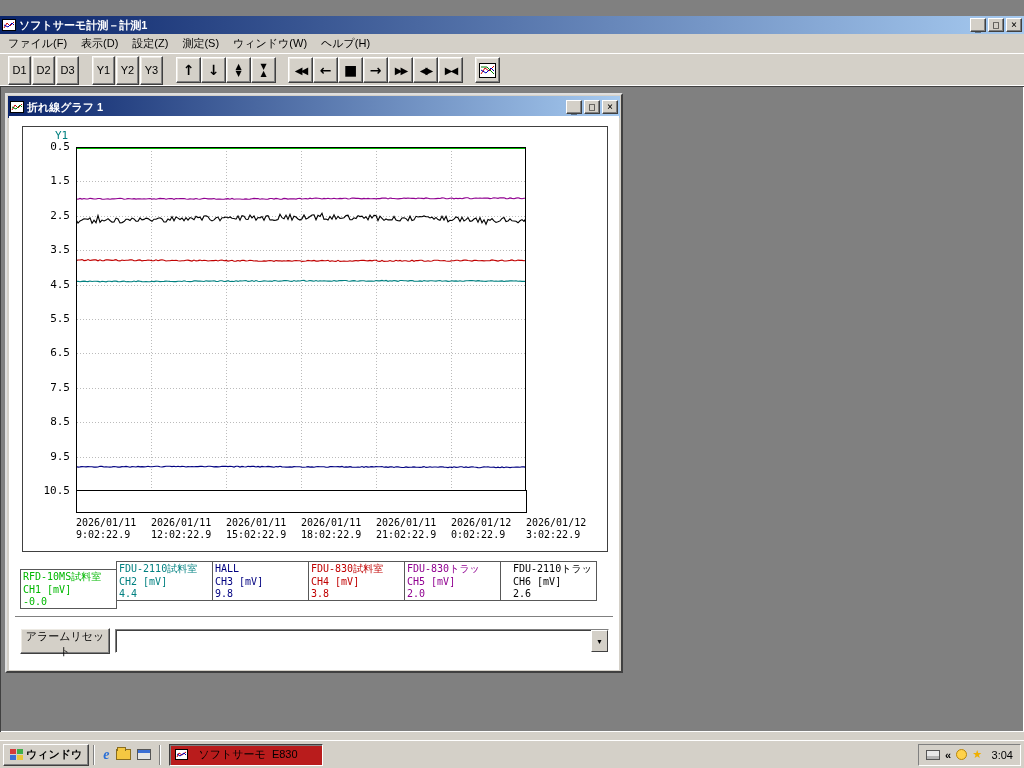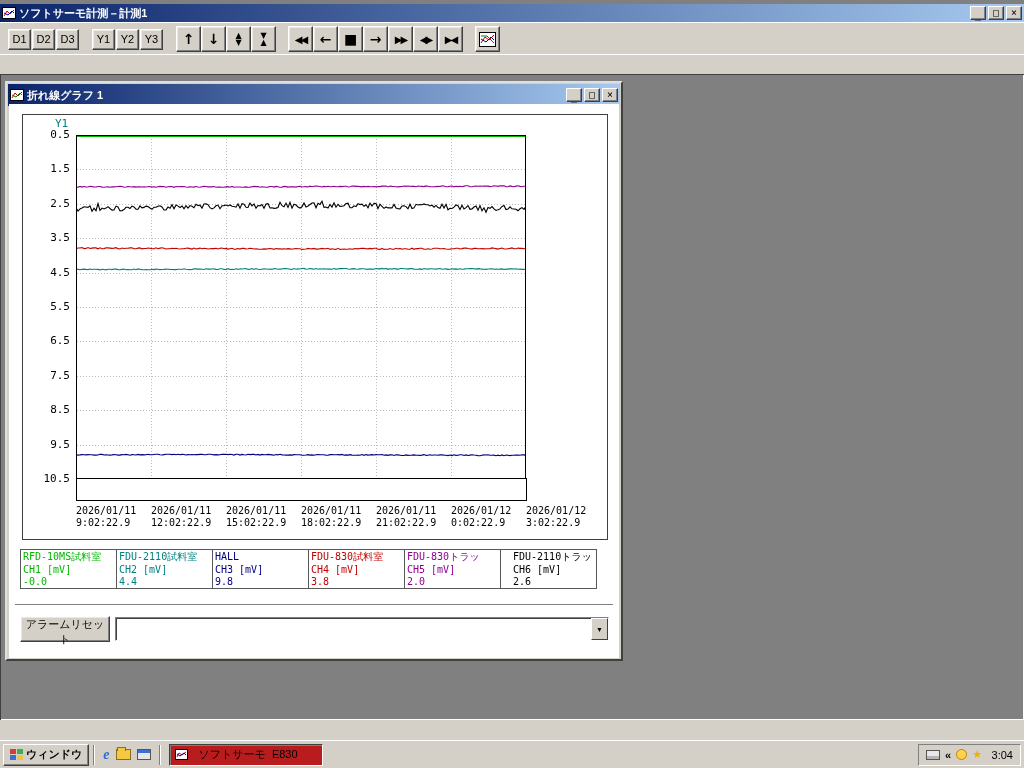--- a/index.html
+++ b/index.html
@@ -1,34 +1,34 @@
 <!DOCTYPE html>
 <html><head>
 <meta charset="utf-8">
 <style>
   *{margin:0;padding:0;box-sizing:border-box}
   html,body{width:1024px;height:768px;overflow:hidden}
   body{font-family:"Liberation Sans",sans-serif;background:#808080;position:relative}
   #screen{position:absolute;left:0;top:0;width:1024px;height:768px}
 
   
-  #appwin{position:absolute;left:0;top:4px;width:1024px;height:740px;background:#d4d0c8}
+  #appwin{position:absolute;left:0;top:16px;width:1024px;height:740px;background:#d4d0c8}
   .titlebar{height:18px;background:linear-gradient(90deg,#0a246a,#a6caf0);display:flex;align-items:center;padding:0 2px}
   .title-text{font-size:11px;font-weight:bold;color:#fff;margin-left:3px;flex:1;white-space:pre;overflow:hidden}
   .winbtn{width:16px;height:14px;background:#d4d0c8;border:1px solid;border-color:#fff #404040 #404040 #fff;box-shadow:inset -1px -1px 0 #808080;color:#000;font-size:10px;line-height:10px;display:flex;align-items:center;justify-content:center;margin-left:2px;font-family:"DejaVu Sans Mono",monospace;cursor:default}
   .winbtn.min span{transform:translateY(2px)}
   .mini-graph{display:inline-block;line-height:0}
 
   #menubar{height:19px;display:flex;align-items:center;font-size:11px;padding-left:1px}
   .menu-item{padding:3px 7px;white-space:pre}
 
   #toolbar{height:33px;display:flex;align-items:center;padding-left:8px;border-top:1px solid #fff;box-shadow:inset 0 -1px 0 #fff}
   .tb-group{display:flex;margin-right:12px}
   .tb-btn,.tb-ico{background:#d4d0c8;border:1px solid;border-color:#fff #404040 #404040 #fff;box-shadow:inset -1px -1px 0 #808080,inset 1px 1px 0 #ece9e2;display:flex;align-items:center;justify-content:center;cursor:default;padding:0}
-  .tb-btn{width:23px;height:21px;font-size:11px;font-family:"Liberation Sans",sans-serif;margin-right:1px}
+  .tb-btn{width:23px;height:29px;font-size:11px;font-family:"Liberation Sans",sans-serif;margin-right:1px}
   .tb-ico{width:25px;height:26px;font-size:14px;font-weight:bold;font-family:"DejaVu Sans",sans-serif}
   .tb-ico.smallg{font-size:10px;letter-spacing:-2px}
   .tb-ico.stack{flex-direction:column}
   .tb-ico.stack span{display:block;font-size:8px;line-height:7px}
   .tb-ico.chart-btn{margin-left:0}
 
   
   #mdi{position:absolute;left:0;top:70px;width:1024px;height:646px;background:#808080;box-shadow:inset 1px 1px 0 #404040,inset -1px -1px 0 #fff}
 
   
@@ -101,20 +101,28 @@
           <span>_</span>
         </span>
       <span class="winbtn">
           <span>□</span>
         </span>
       <span class="winbtn">
           <span>×</span>
         </span>
     </div>
 
+    <div id="menubar">
+        <div class="menu-item">ファイル(F)</div>
+        <div class="menu-item">表示(D)</div>
+        <div class="menu-item">設定(Z)</div>
+        <div class="menu-item">測定(S)</div>
+        <div class="menu-item">ウィンドウ(W)</div>
+        <div class="menu-item">ヘルプ(H)</div>
+      </div>
 
     <div id="toolbar">
         <div class="tb-group">
           <button class="tb-btn">D1</button>
           <button class="tb-btn">D2</button>
           <button class="tb-btn">D3</button>
         </div>
         <div class="tb-group">
           <button class="tb-btn">Y1</button>
           <button class="tb-btn">Y2</button>
@@ -244,21 +252,21 @@
                   <div>0:02:22.9</div>
                 </div>
                 <div class="xtick" style="left: 503px;">
                   <div>2026/01/12</div>
                   <div>3:02:22.9</div>
                 </div>
               </div>
           </div>
 
           <div id="legend">
-              <div class="lcell" style="color: rgb(0, 184, 0);">
+              <div class="lcell" style="color: rgb(0, 184, 0); margin-top: 8px;">
                 <div class="lname">RFD-10MS試料室</div>
                 <div class="lch">CH1 [mV]</div>
                 <div class="lval">-0.0</div>
               </div>
               <div class="lcell" style="color: rgb(0, 128, 128);">
                 <div class="lname">FDU-2110試料室</div>
                 <div class="lch">CH2 [mV]</div>
                 <div class="lval">4.4</div>
               </div>
               <div class="lcell" style="color: rgb(0, 0, 128);">

